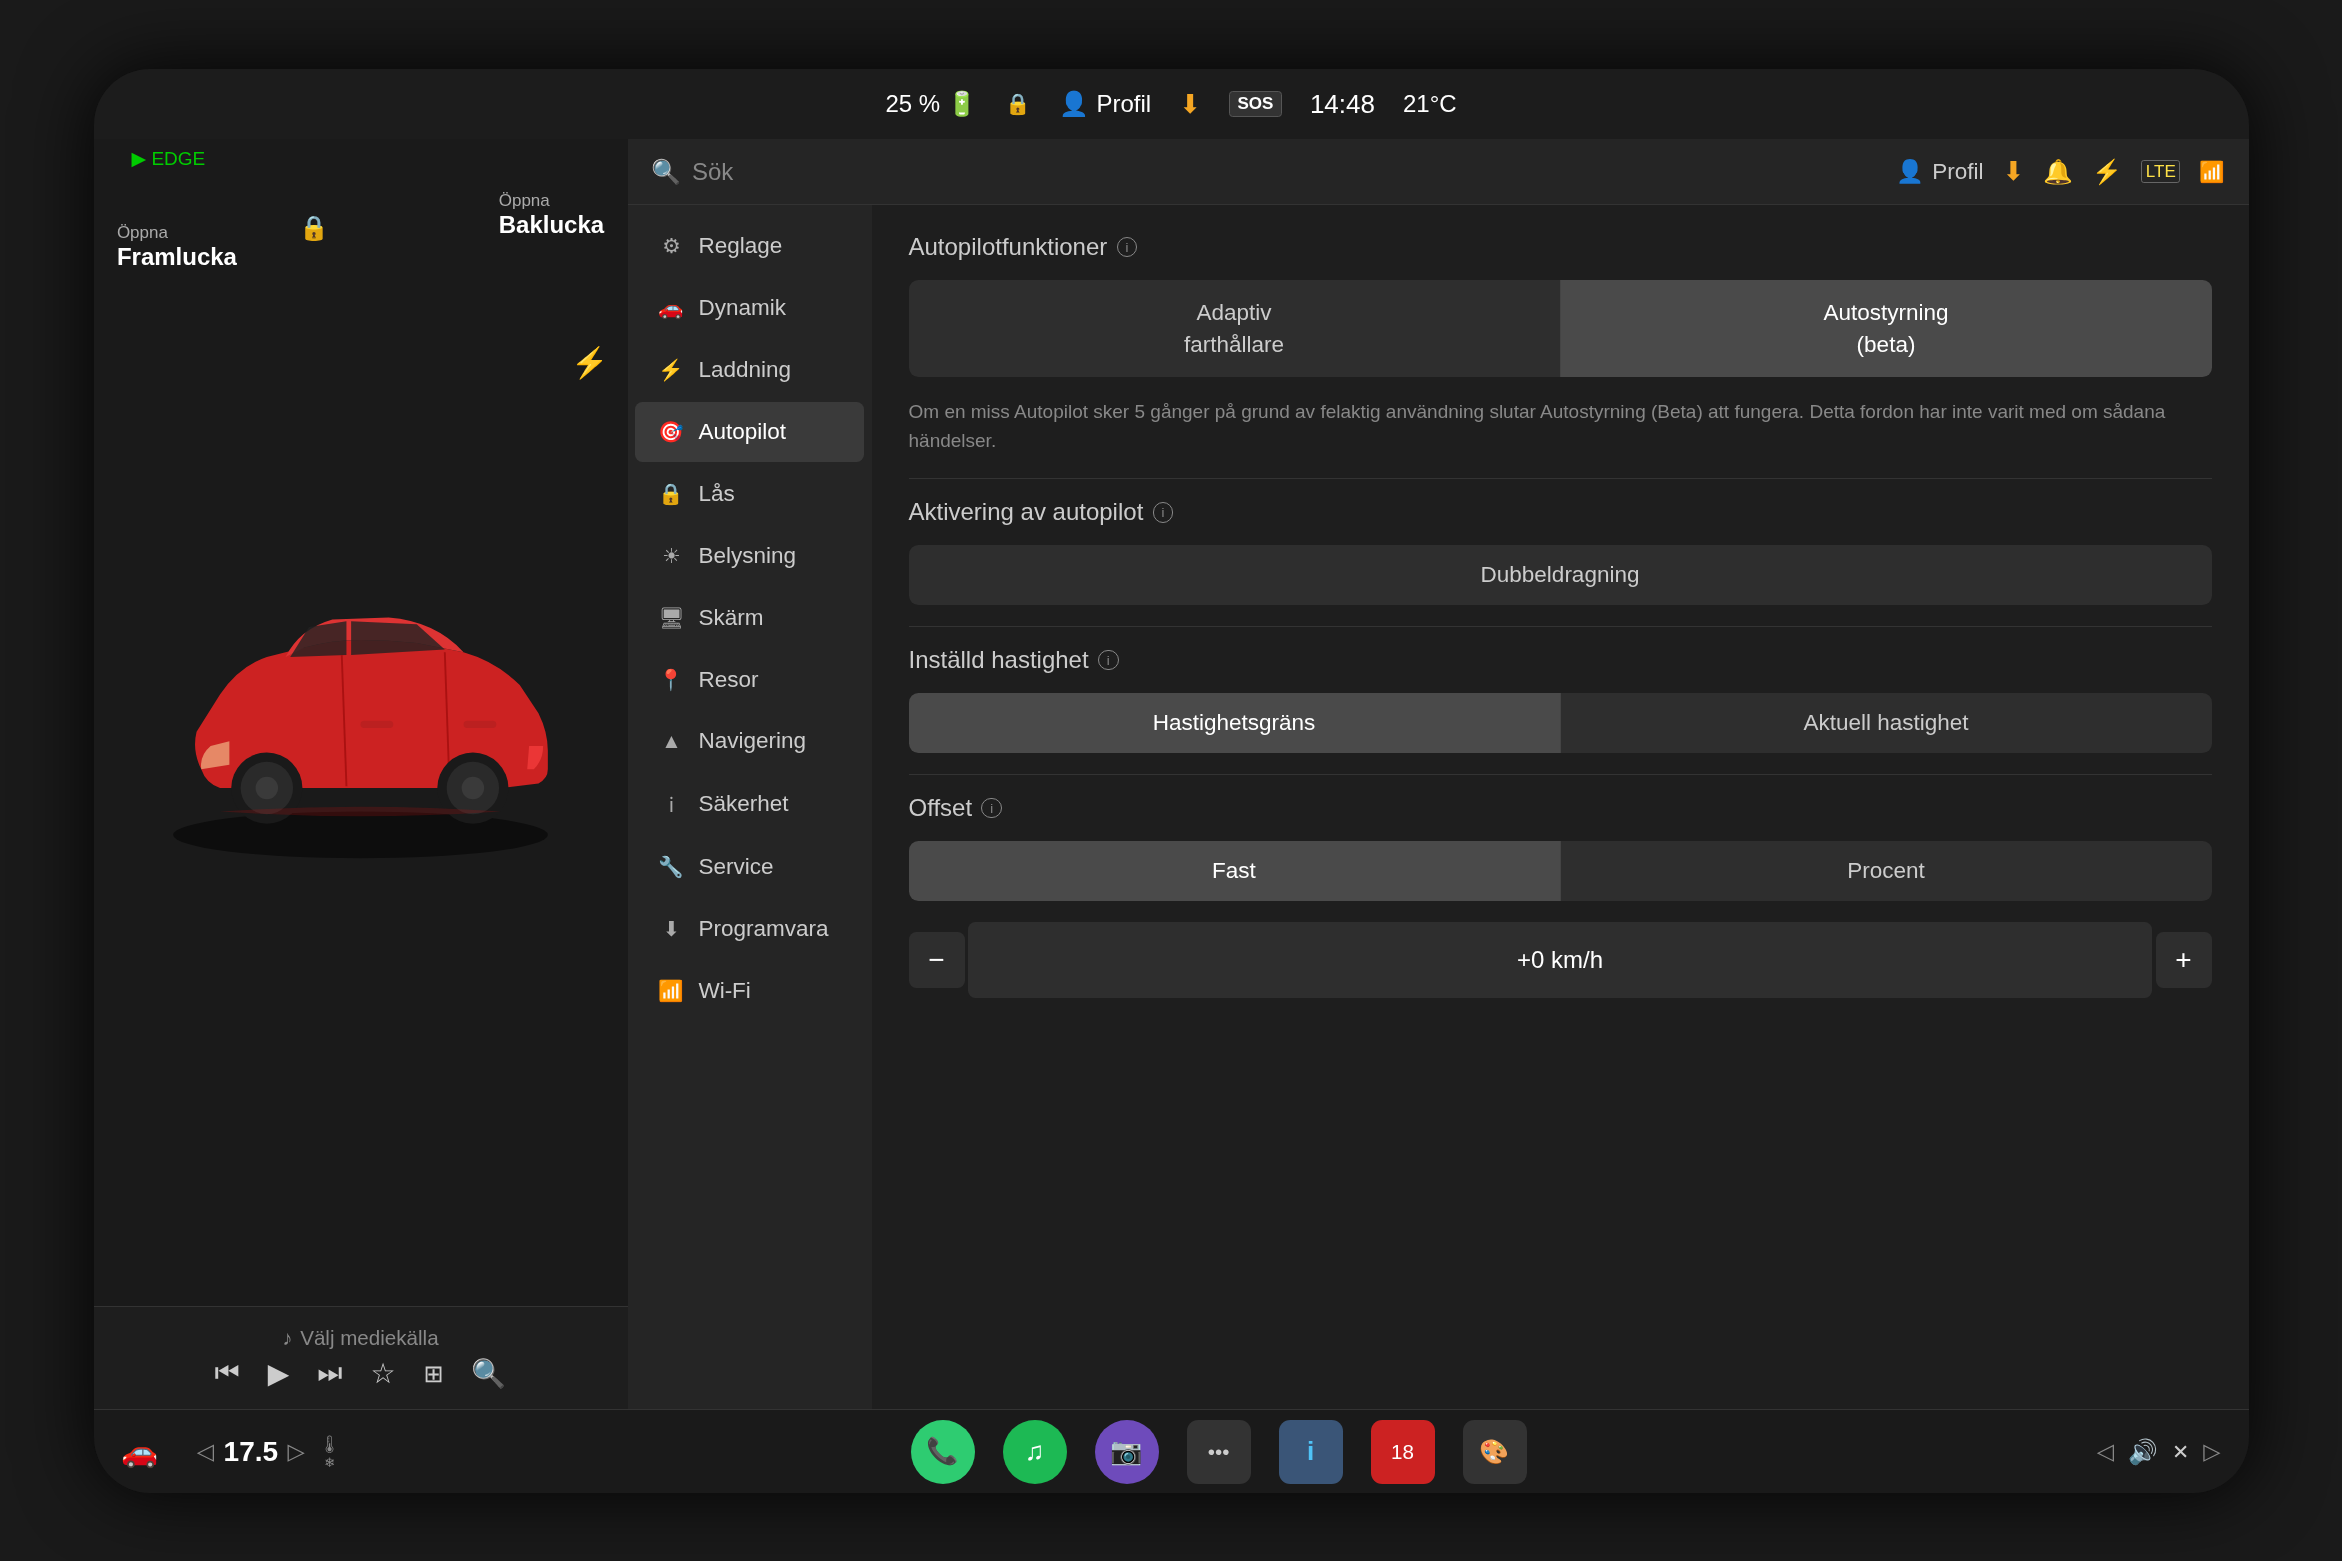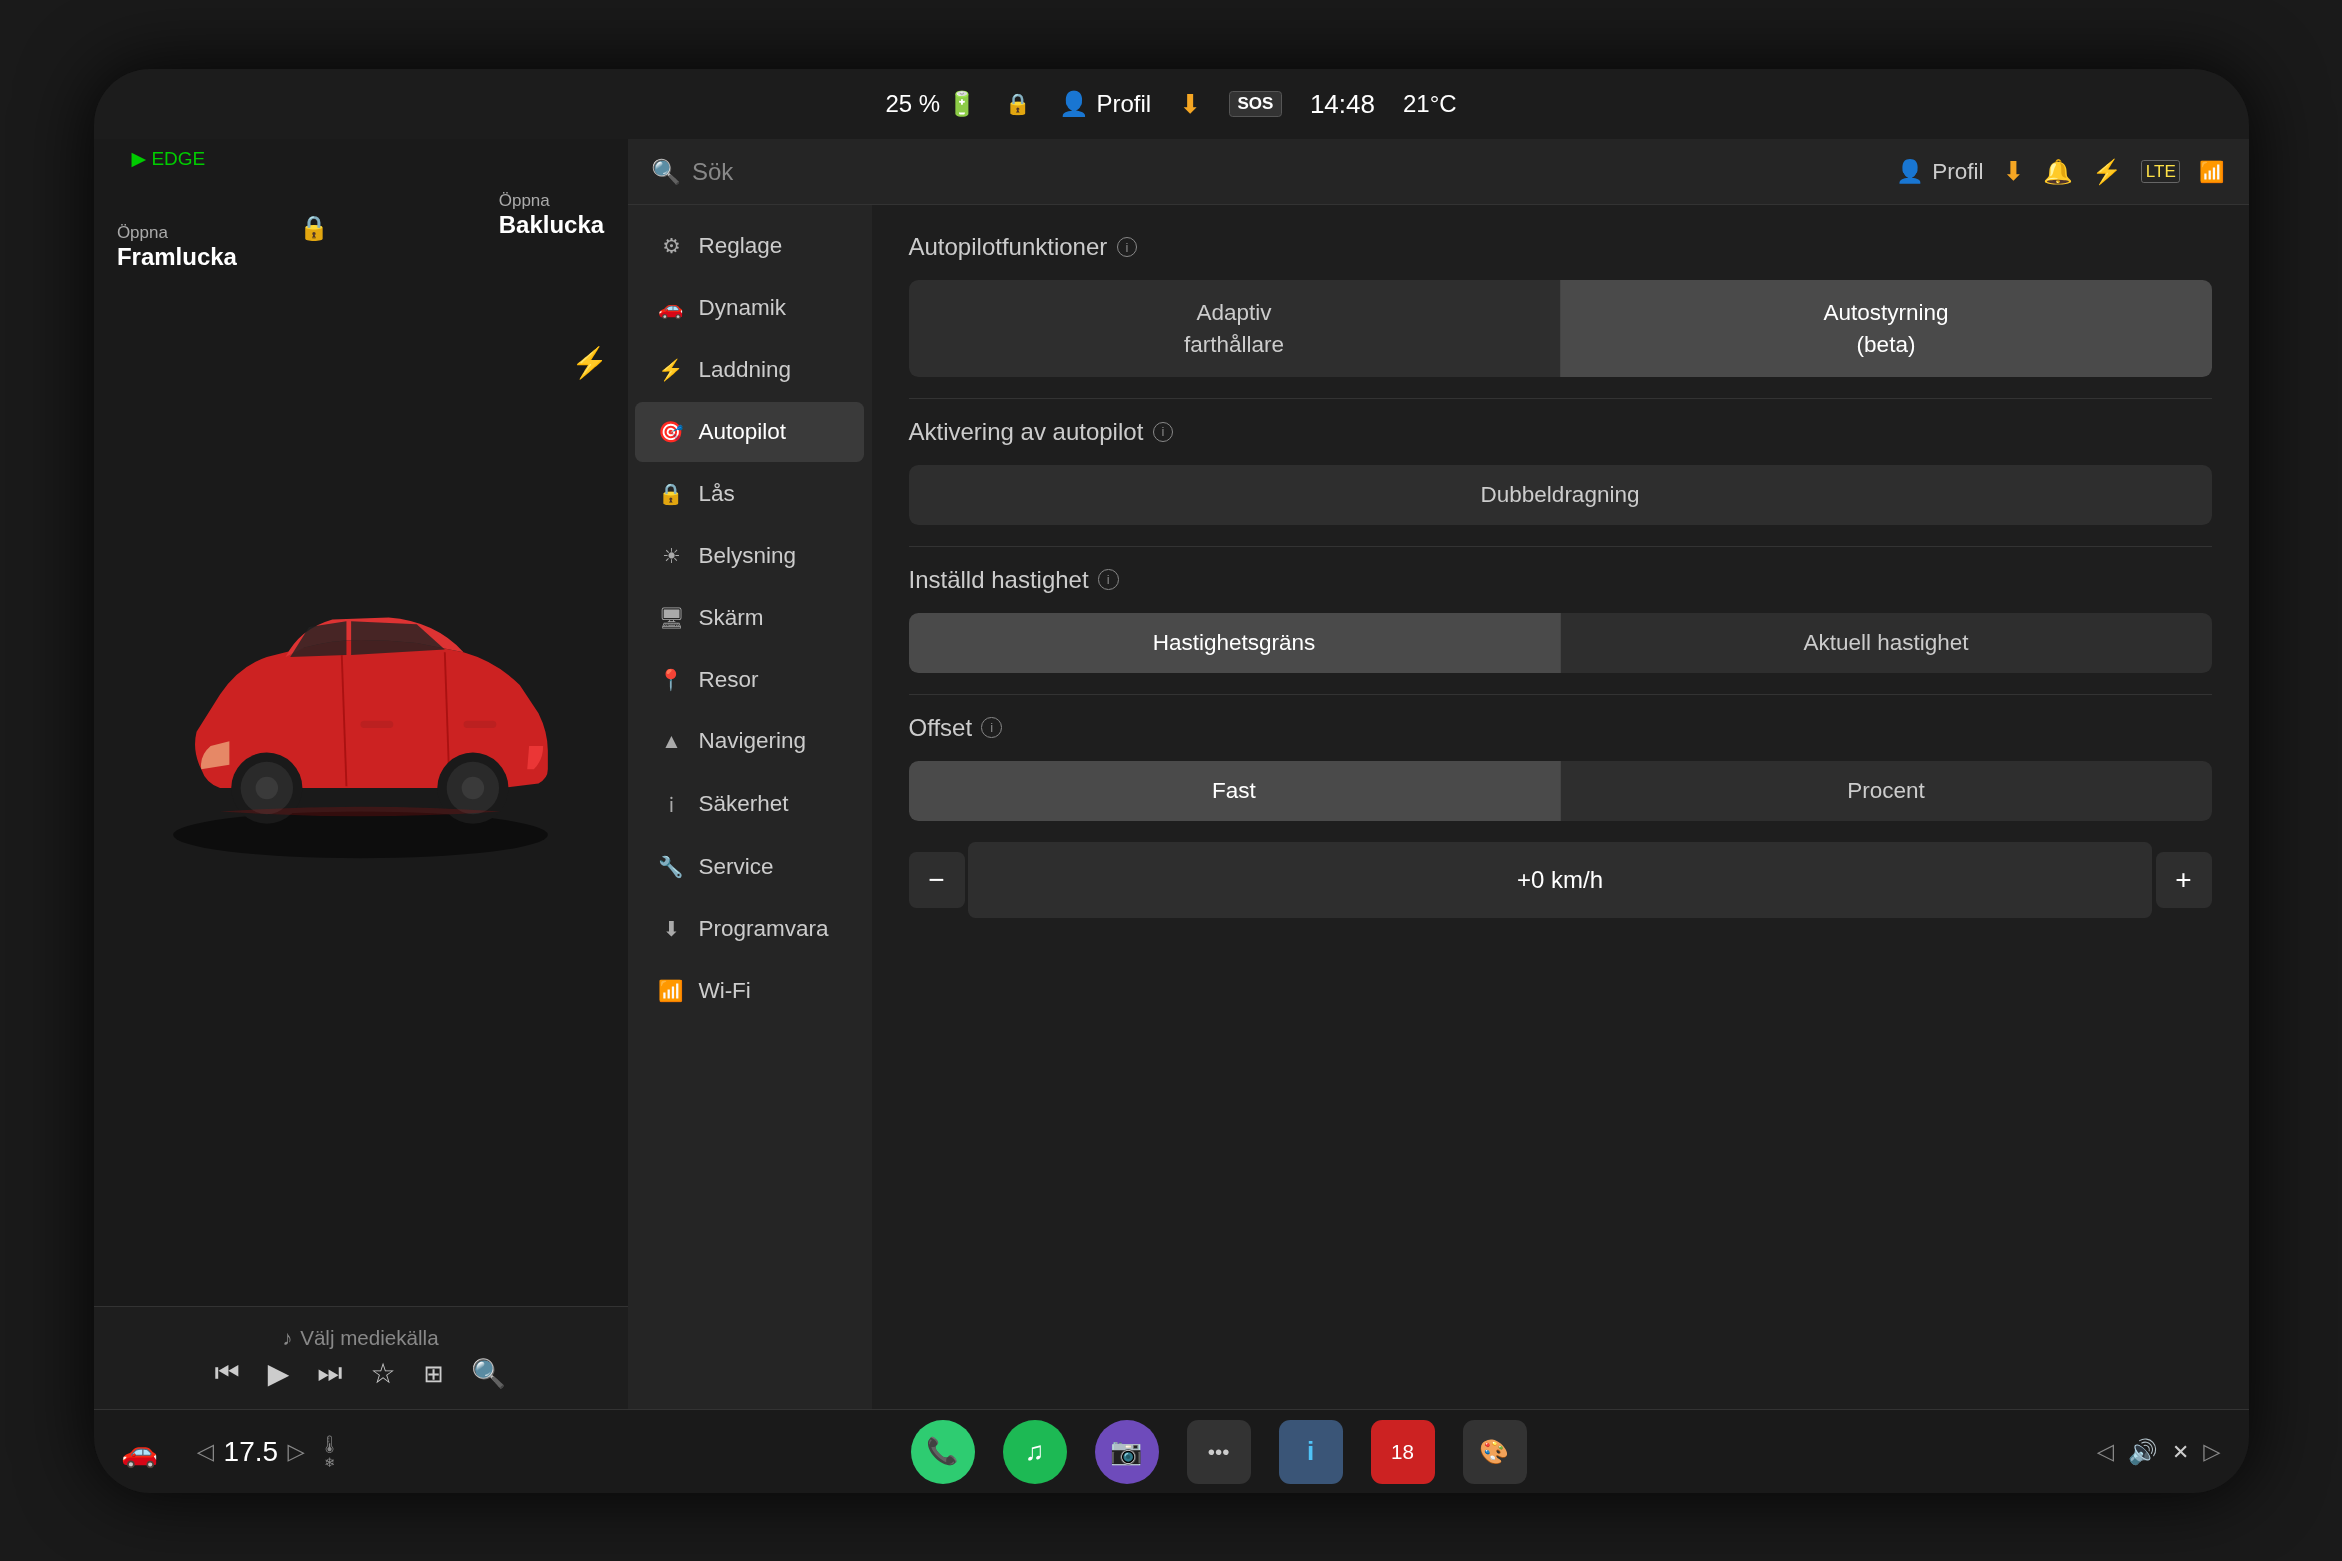--- a/index.html
+++ b/index.html
@@ -445,21 +445,21 @@
       color: #fff;
       border-radius: 50%;
     }
 
     .speed-display {
       display: flex;
       align-items: center;
       gap: 9.4px;
       color: #fff;
       font-size: 28px;
-      font-weight: normal;
+      font-weight: bold;
     }
 
     .speed-arrow {
       color: #888;
       font-size: 22.5px;
       cursor: pointer;
     }
 
     .car-status-icon {
       color: #888;
@@ -673,20 +673,21 @@
             <span class="info-icon">i</span>
           </div>
 
           <div class="btn-group">
             <button class="btn" style="white-space:pre-line;line-height:1.4;">Adaptiv
 farthållare</button>
             <button class="btn active" style="white-space:pre-line;line-height:1.4;">Autostyrning
 (beta)</button>
           </div>
 
+          <p class="description-text">Om en miss Autopilot sker 5 gånger på grund av felaktig användning slutar Autostyrning (Beta) att fungera. Detta fordon har inte varit med om sådana händelser.</p>
 
           <div class="divider"></div>
 
           <div class="section-title">
             <span>Aktivering av autopilot</span>
             <span class="info-icon">i</span>
           </div>
 
           <div class="btn-group">
             <button class="btn">Dubbeldragning</button>

